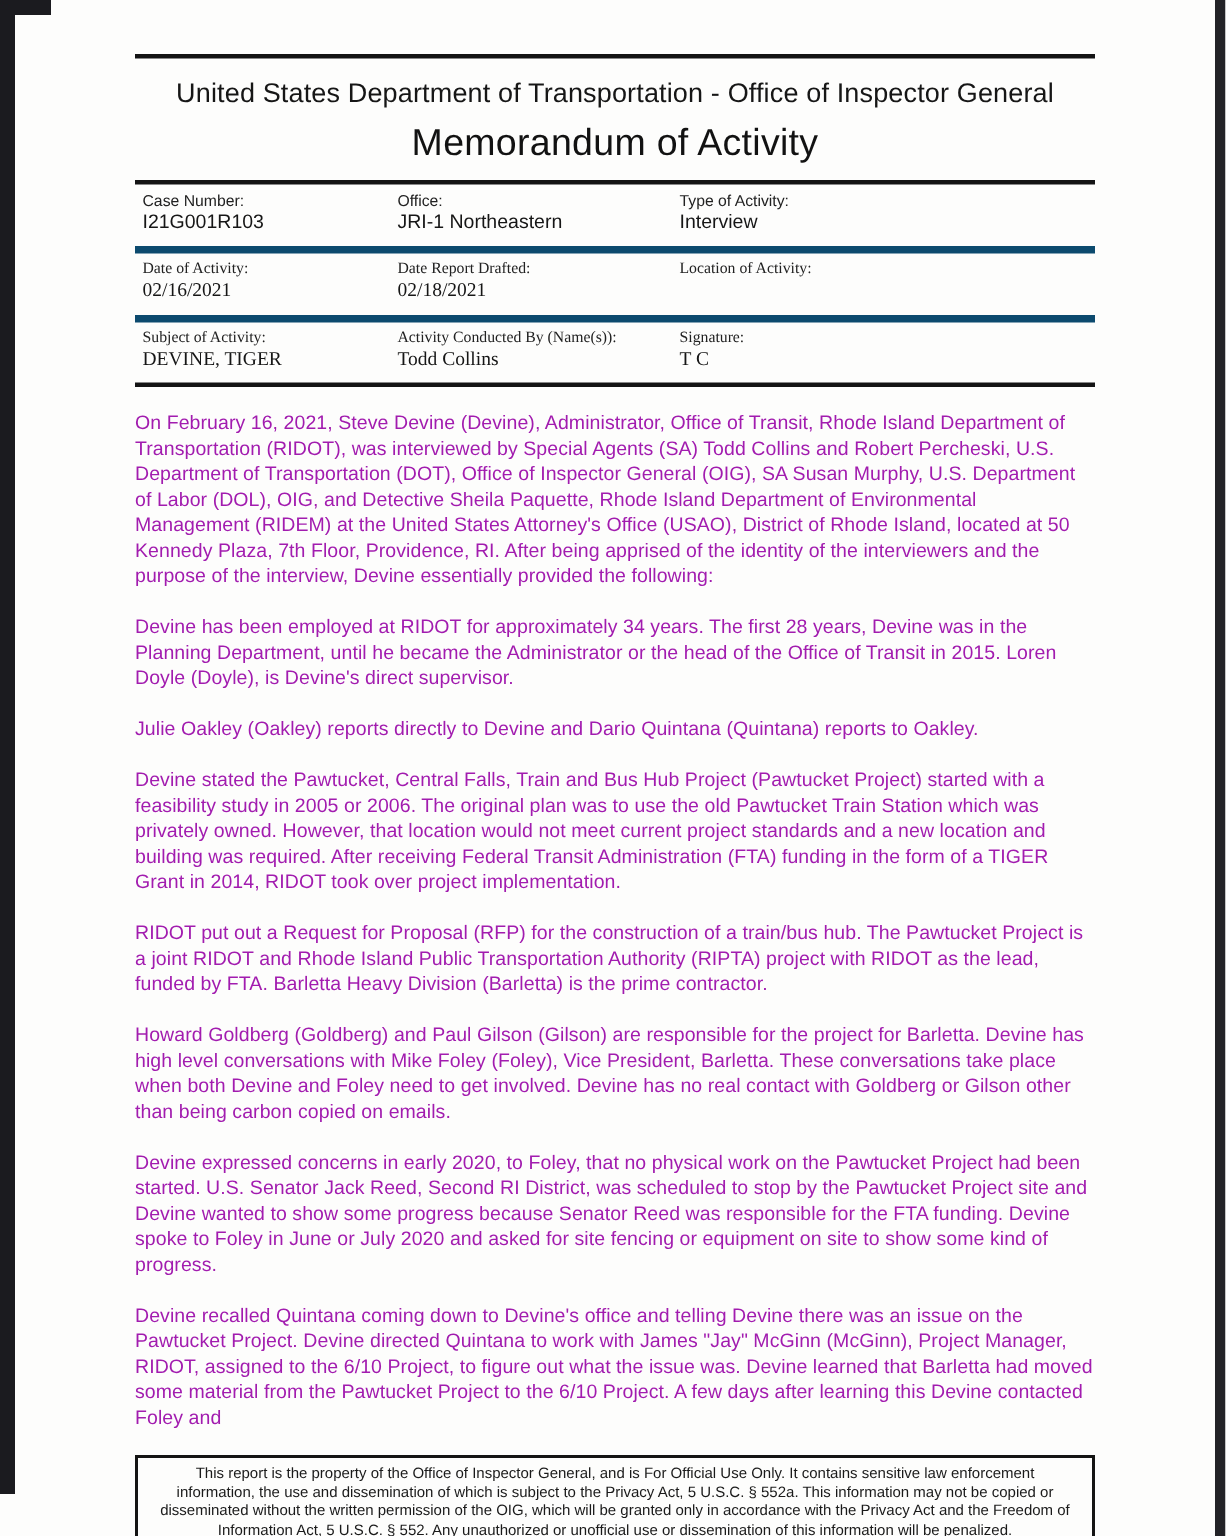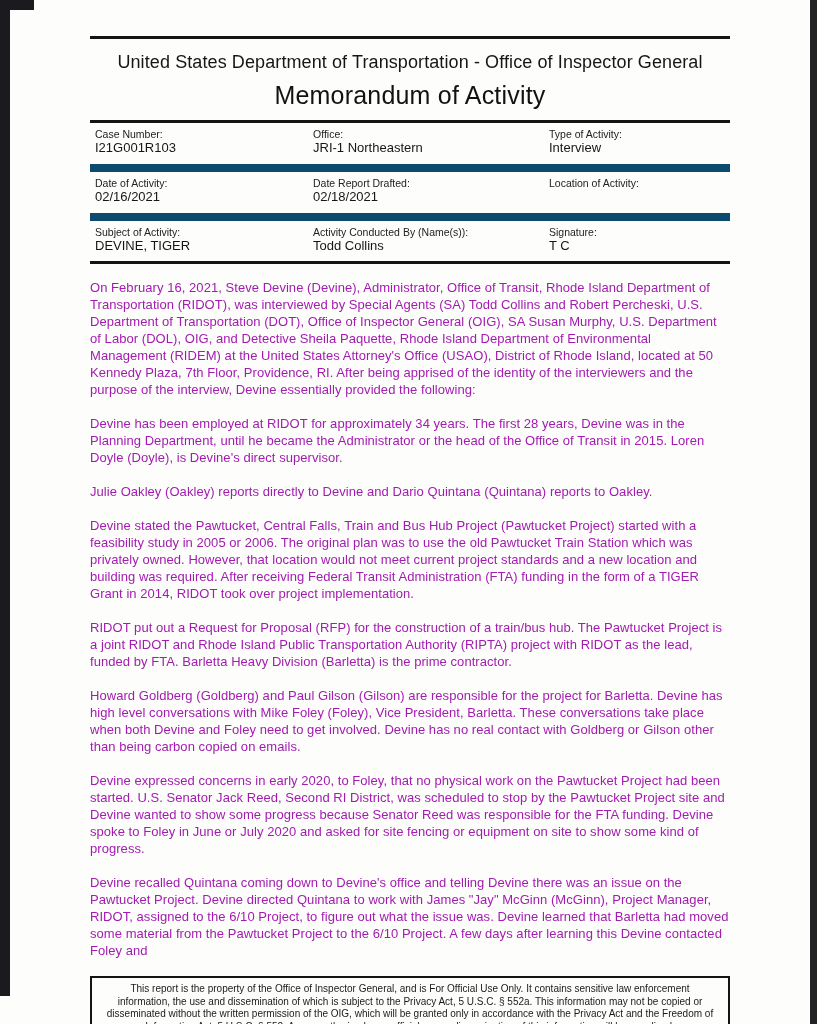--- a/index.html
+++ b/index.html
@@ -12,22 +12,22 @@
   }
   .scan-bar{position:absolute;background:#1b1b1f;}
   .bar-left{left:0;top:0;width:10px;height:996px;}
   .bar-right{right:0;top:0;width:7px;height:1024px;background:#232327;}
   .bar-topleft{left:0;top:0;width:34px;height:10px;}
   .page{position:absolute;left:90px;top:36px;width:640px;}
   .rule{border-top:3px solid #141414;height:0;}
   .agency{margin-top:13px;text-align:center;font-size:18px;letter-spacing:.1px;color:#161616;}
   .title{margin:8px 0 10px 0;text-align:center;font-size:25px;font-weight:400;letter-spacing:.2px;color:#121212;}
   .meta{border-top:3px solid #141414;border-bottom:3px solid #141414;}
-  .meta-row{display:grid;grid-template-columns:170px 188px 1fr;padding:5px 0 9px 5px;gap:48px;}
-  .meta-row + .meta-row{border-top:8px solid #0c4a6e;}
+  .meta-row{display:grid;grid-template-columns:170px 188px 1fr;padding:5px 0 9px 5px;}
+  .meta-row + .meta-row{border-top:5px solid #0c4a6e;font-family:Liberation Serif, serif;}
   .meta-cell .lbl{font-size:10.5px;color:#222;}
   .meta-cell .val{font-size:13px;margin-top:0;color:#161616;}
   .meta-row.r3{padding-bottom:8px;}
   .body-text p{font-size:13px;line-height:17px;margin:17px 0 17px 0;color:#a21caf;letter-spacing:.05px;}
   .body-text p:first-child{margin-top:15px;}
   .notice-box{
     margin-top:14px;border:2px solid #141414;padding:5px 12px 6px 12px;
     font-size:10px;line-height:12.5px;text-align:center;color:#1a1a1a;
   }
 </style>

